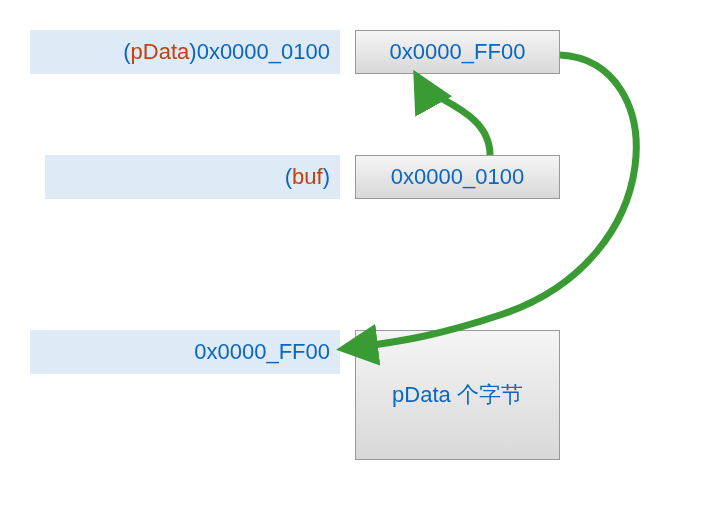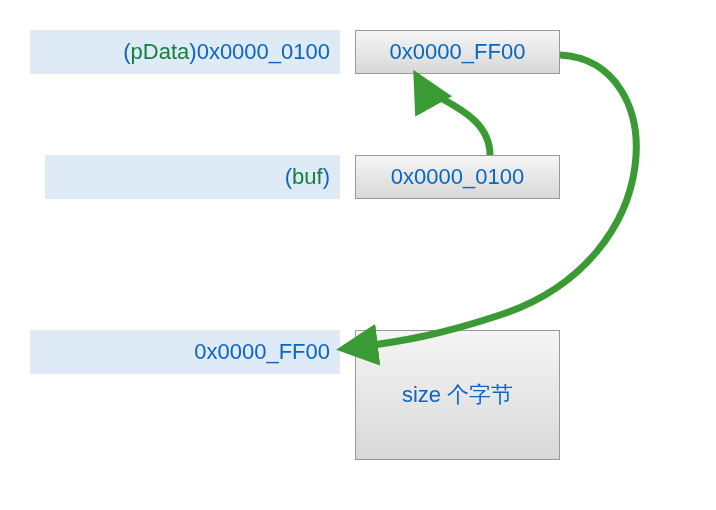--- a/index.html
+++ b/index.html
@@ -13,21 +13,21 @@
   .label-box {
     position: absolute;
     background: #dfeaf7;
     padding: 6px 10px;
     font-size: 22px;
     display: flex;
     align-items: center;
     justify-content: flex-end;
   }
   .label-box .paren { color: #0a66c2; }
-  .label-box .varname { color: #15803d; }
+  .label-box .varname { color: #c2410c; }
   .label-box .addr { color: #0a66c2; }
   .value-box {
     position: absolute;
     background: linear-gradient(to bottom, #f5f5f5, #d8d8d8);
     border: 1px solid #999;
     font-size: 22px;
     color: #0a66c2;
     display: flex;
     align-items: center;
     justify-content: center;
@@ -58,21 +58,21 @@
     <span class="paren">) </span>
 </div>
 <div class="value-box" style="left:355px; top:155px; width:205px; height:44px;">
   <span>0x0000_0100</span>
 </div>
 
 <div class="label-box" style="left:30px; top:330px; width:310px; height:44px;">
   <span class="addr">0x0000_FF00</span>
 </div>
 <div class="value-box" style="left:355px; top:330px; width:205px; height:130px;">
-  <span>size 个字节</span>
+  <span>pData 个字节</span>
 </div>
 
 <svg class="arrows" viewBox="0 0 716 510">
   <defs>
     <marker id="arrowhead" markerWidth="6" markerHeight="6" refX="4" refY="3" orient="auto">
       <path d="M0,0 L6,3 L0,6 Z" fill="#3a9b35"></path>
     </marker>
   </defs>
 
   <path d="M 490 155 C 490 110, 430 100, 420 82" stroke="#3a9b35" stroke-width="7" fill="none" marker-end="url(#arrowhead)"></path>

